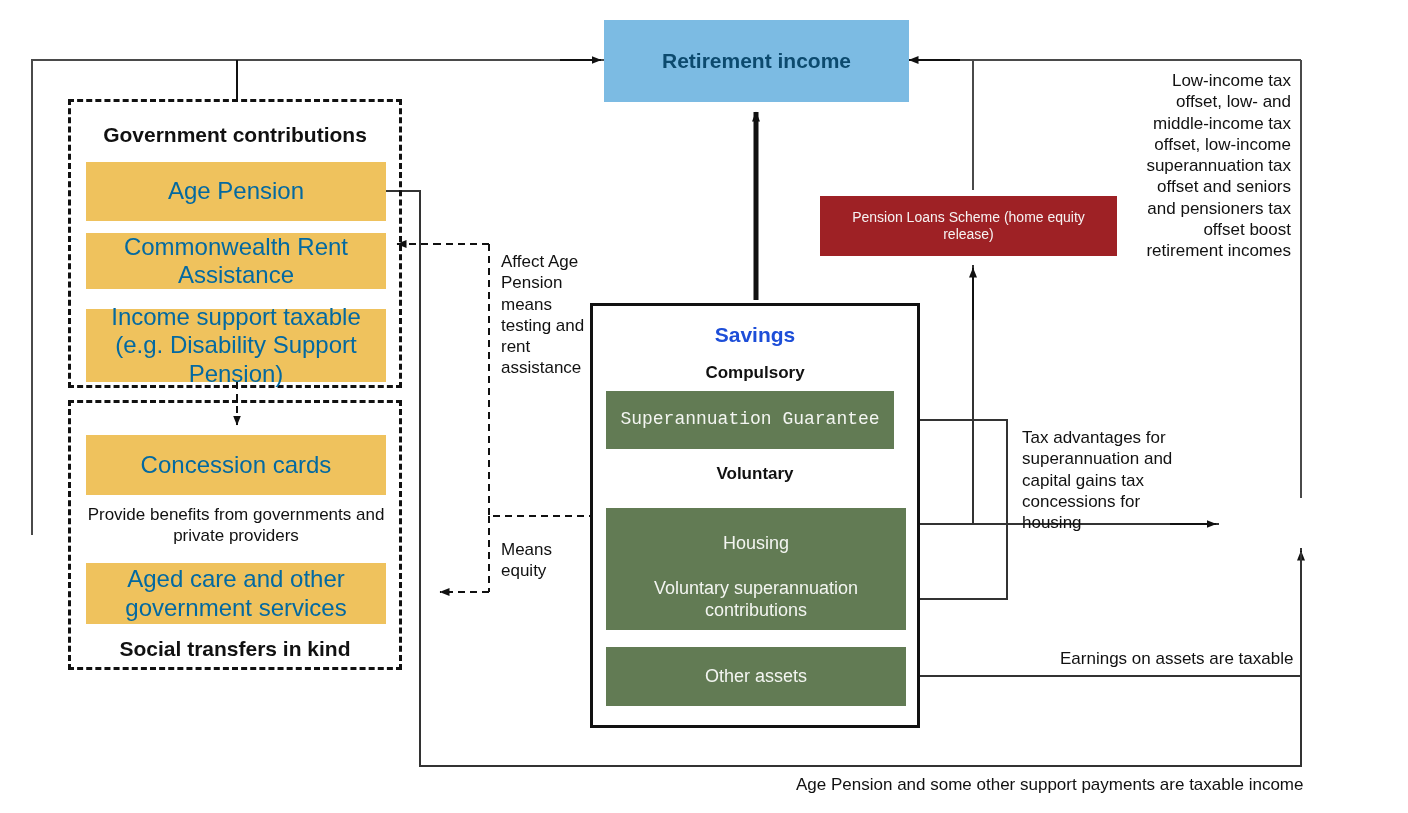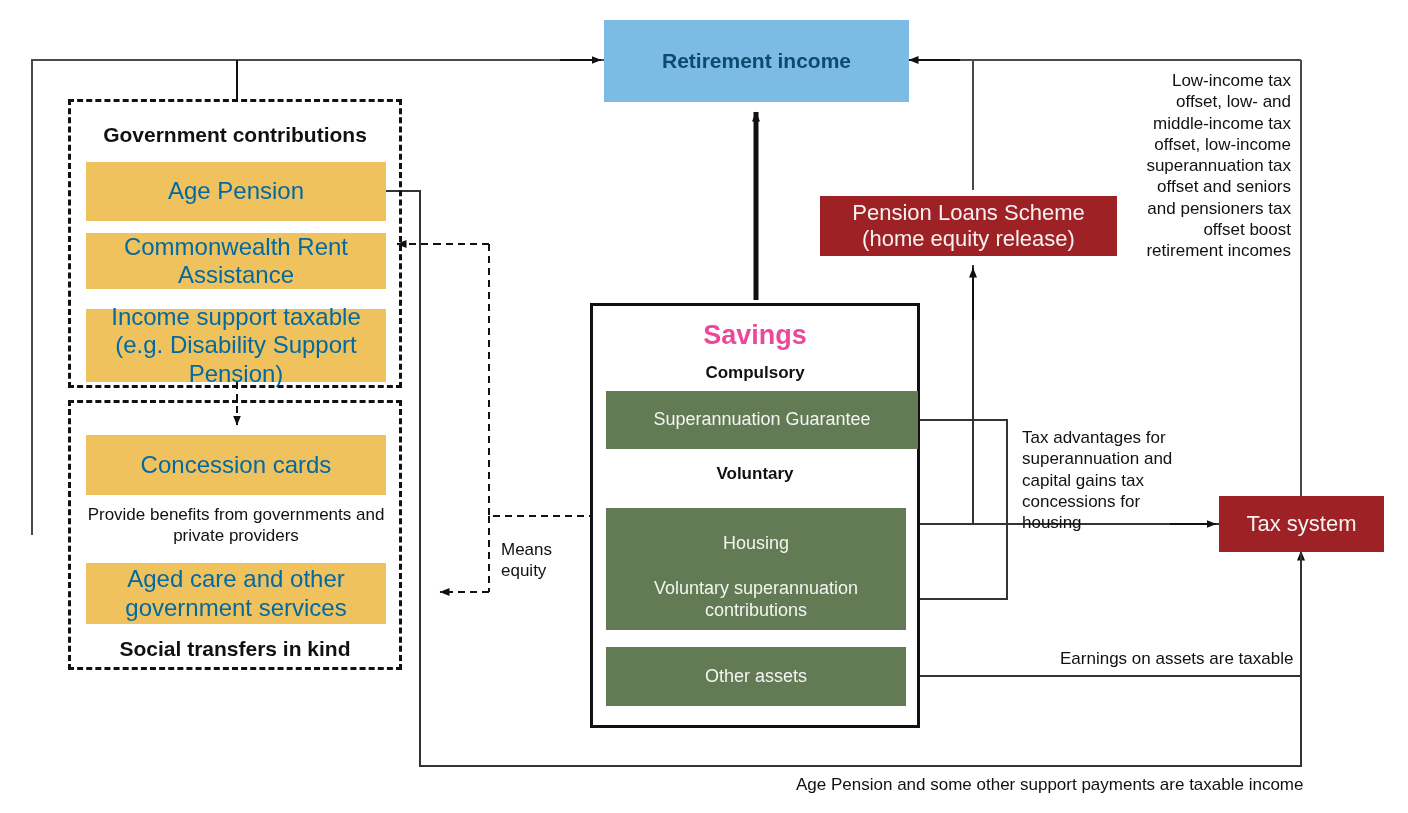--- a/index.html
+++ b/index.html
@@ -8,38 +8,38 @@
   #stage{position:relative;width:1408px;height:813px;background:#fff;overflow:hidden;}
   svg#wires{position:absolute;left:0;top:0;width:1408px;height:813px;pointer-events:none;}
 
   .node{position:absolute;box-sizing:border-box;display:flex;align-items:center;
         justify-content:center;text-align:center;line-height:1.18;}
 
   
   .blue{background:#7cbbe3;color:#0c4a6e;font-weight:bold;font-size:21px;}
   .orange{background:#efc25d;color:#0369a1;font-size:24px;}
   .green{background:#627b54;color:#f3f5f1;font-size:18px;}
-  .darkred{background:#9e2125;color:#f6f2f2;font-size:22px;}
+  .darkred{background:#9e2125;color:#f6f2f2;font-size:14px;}
 
   
   .dashgroup{position:absolute;box-sizing:border-box;border:3px dashed #111;background:transparent;}
 
   .grouptitle{position:absolute;font-weight:bold;font-size:21px;color:#111;text-align:center;
               display:flex;align-items:center;justify-content:center;}
 
   .caption{position:absolute;font-size:17px;color:#111;line-height:1.25;}
   .cap-center{text-align:center;}
   .cap-right{text-align:right;}
   .cap-left{text-align:left;}
 
   .sublabel{position:absolute;font-weight:bold;font-size:17px;color:#111;text-align:center;
             display:flex;align-items:center;justify-content:center;}
 
   .savingsbox{position:absolute;box-sizing:border-box;border:3px solid #111;background:#fff;}
-  .savingstitle{position:absolute;font-weight:bold;font-size:27px;color:#ec4899;text-align:center;
+  .savingstitle{position:absolute;font-weight:bold;font-size:21px;color:#1d4ed8;text-align:center;
                 display:flex;align-items:center;justify-content:center;}
 </style>
 </head>
 <body>
 
 <div id="stage">
 
   <svg id="wires" viewBox="0 0 1408 813">
     <defs>
       <marker id="ah" markerWidth="11" markerHeight="11" refX="9.5" refY="4" orient="auto" markerUnits="userSpaceOnUse">
@@ -117,21 +117,21 @@
     <span>Aged care and other government services</span>
   </div>
 
   <div class="grouptitle" style="left:72px;top:634px;width:326px;height:30px;">Social transfers in kind</div>
 
   <div class="savingsbox" style="left:590px;top:303px;width:330px;height:425px;"></div>
   <div class="savingstitle" style="left:592px;top:320px;width:326px;height:30px;">Savings</div>
 
   <div class="sublabel" style="left:592px;top:362px;width:326px;height:22px;">Compulsory</div>
 
-  <div class="node green" style="left:606px;top:391px;width:312px;height:58px;">
+  <div class="node green" style="left:606px;top:391px;width:288px;height:58px;font-family:Liberation Mono, monospace;">
     <span>Superannuation Guarantee</span>
   </div>
 
   <div class="sublabel" style="left:592px;top:463px;width:326px;height:22px;">Voluntary</div>
 
   <div class="node green" style="left:606px;top:508px;width:300px;height:72px;">
     <span>Housing</span>
   </div>
 
   <div class="node green" style="left:606px;top:569px;width:300px;height:61px;padding:0 10px;">
@@ -139,26 +139,24 @@
   </div>
 
   <div class="node green" style="left:606px;top:647px;width:300px;height:59px;">
     <span>Other assets</span>
   </div>
 
   <div class="node darkred" style="left:820px;top:196px;width:297px;height:60px;padding:0 10px;">
     <span>Pension Loans Scheme (home equity release)</span>
   </div>
 
-  <div class="node darkred" style="left:1219px;top:496px;width:165px;height:56px;">
-    <span>Tax system</span>
-  </div>
 
   <div class="caption cap-right" style="left:1143px;top:70px;width:148px;">Low-income tax offset, low- and middle-income tax offset, low-income superannuation tax offset and seniors and pensioners tax offset boost retirement incomes</div>
 
+  <div class="caption cap-left" style="left:501px;top:251px;width:84px;">Affect Age Pension means testing and rent assistance</div>
 
   <div class="caption cap-left" style="left:501px;top:539px;width:80px;">Means equity</div>
 
   <div class="caption cap-left" style="left:1022px;top:427px;width:180px;">Tax advantages for superannuation and capital gains tax concessions for housing</div>
 
   <div class="caption cap-left" style="left:1060px;top:648px;width:250px;">Earnings on assets are taxable</div>
 
   <div class="caption cap-left" style="left:796px;top:774px;width:520px;">Age Pension and some other support payments are taxable income</div>
 
 </div>

